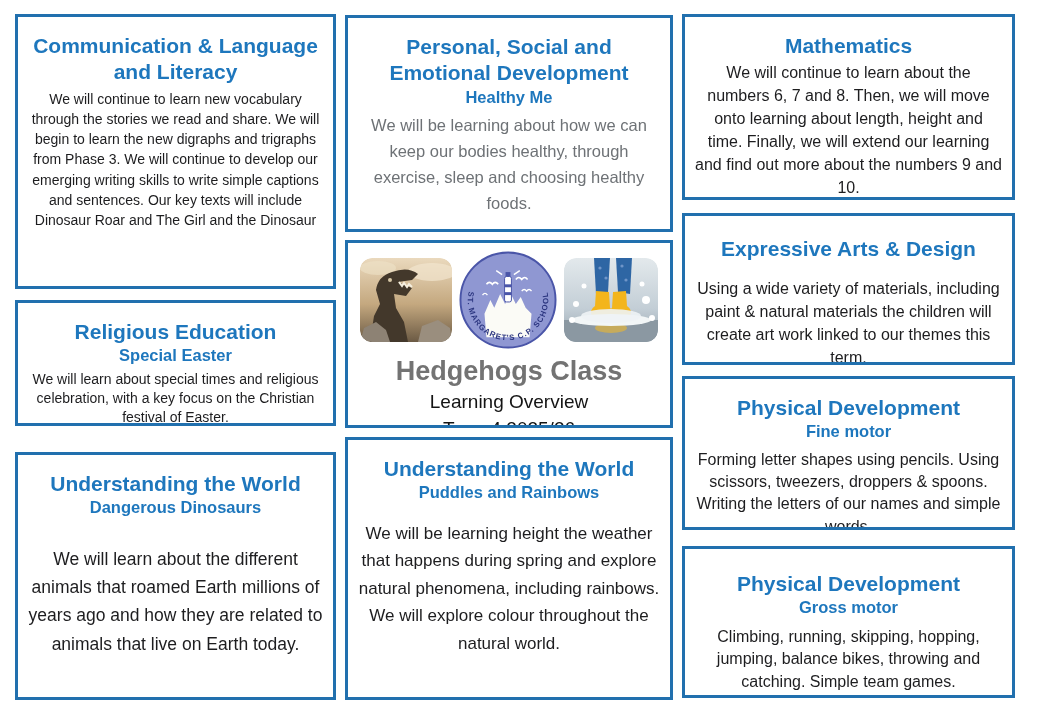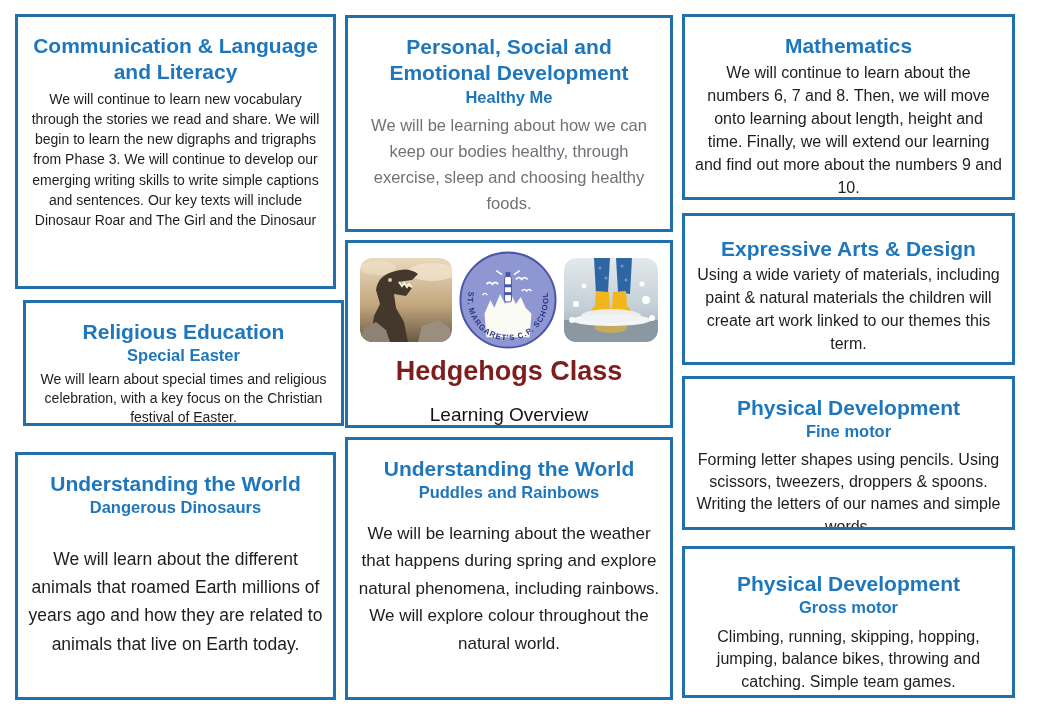--- a/index.html
+++ b/index.html
@@ -8,41 +8,41 @@
     font-family:"Liberation Sans","DejaVu Sans",sans-serif;overflow:hidden;
     -webkit-font-smoothing:antialiased;
   }
   .box{
     position:absolute;background:#fff;border:3px solid #2170ae;
     box-sizing:border-box;text-align:center;padding:16px 10px;overflow:hidden;
   }
   .h1{color:#1e77bd;font-weight:bold;font-size:21px;line-height:1.25;}
   .h2{color:#1e77bd;font-weight:bold;font-size:16.5px;line-height:1.3;}
   .body{color:#1d1d1f;font-size:14px;line-height:1.45;margin-top:3px;}
-  .body.md{font-size:16px;line-height:1.44;margin-top:1px;}
+  .body.md{font-size:16px;line-height:1.44;margin-top:15px;}
   .body.lg{font-size:17.5px;line-height:1.62;}
   .body.grey{color:#6e7276;font-size:16.5px;line-height:1.58;margin-top:4px;}
   .gap-lg{margin-top:26px;}
   .gap-md{margin-top:16px;}
   .gap-sm{margin-top:10px;}
   .center-box{padding:8px 8px 4px;}
   .photo-row{display:flex;justify-content:space-between;align-items:center;padding:0 4px;}
   .photo{border-radius:12px;display:block;}
-  .class-title{font-size:27px;font-weight:bold;color:#7f1d1d;margin-top:7px;line-height:1.15;}
-  .class-sub{font-size:19px;color:#141414;margin-top:16px;line-height:1.25;text-align:center;}
+  .class-title{font-size:27px;font-weight:bold;color:#737373;margin-top:7px;line-height:1.15;}
+  .class-sub{font-size:19px;color:#141414;margin-top:3px;line-height:1.25;text-align:center;}
 </style>
 </head>
 <body>
 
 <div class="box" style="left:15px;top:14px;width:321px;height:275px">
   <div class="h1">Communication &amp; Language and Literacy</div>
   <div class="body">We will continue to learn new vocabulary through the stories we read and share.  We will begin to learn the new digraphs and trigraphs from Phase 3. We will continue to develop our emerging writing skills to write simple captions and sentences. Our key texts will include Dinosaur Roar and The Girl and the Dinosaur</div>
 </div>
 
-<div class="box" style="left:23px;top:300px;width:321px;height:126px">
+<div class="box" style="left:15px;top:300px;width:321px;height:126px">
   <div class="h1">Religious Education</div>
   <div class="h2">Special Easter</div>
   <div class="body" style="line-height:1.38">We will learn about special times and religious celebration, with a key focus on the Christian festival of Easter.</div>
 </div>
 
 <div class="box" style="left:15px;top:452px;width:321px;height:248px">
   <div class="h1">Understanding the World</div>
   <div class="h2">Dangerous Dinosaurs</div>
   <div class="body lg gap-lg">We will learn about the different animals that roamed Earth millions of years ago and how they are related to animals that live on Earth today.</div>
 </div>
@@ -139,21 +139,21 @@
     </svg>
   </div>
   <div class="class-title">Hedgehogs Class</div>
   <div class="class-sub">Learning Overview</div>
   <div class="class-sub">Term 4 2025/26</div>
 </div>
 
 <div class="box" style="left:345px;top:437px;width:328px;height:263px">
   <div class="h1">Understanding the World</div>
   <div class="h2">Puddles and Rainbows</div>
-  <div class="body lg gap-md" style="font-size:17px">We will be learning about the weather that happens during spring and explore natural phenomena, including rainbows. We will explore colour throughout the natural world.</div>
+  <div class="body lg gap-md" style="font-size:17px">We will be learning height the weather that happens during spring and explore natural phenomena, including rainbows. We will explore colour throughout the natural world.</div>
 </div>
 
 <div class="box" style="left:682px;top:14px;width:333px;height:186px">
   <div class="h1">Mathematics</div>
   <div class="body md" style="margin-top:2px">We will continue to learn about the numbers 6, 7 and 8. Then, we will move onto learning about length, height and time. Finally, we will extend our learning and find out more about the numbers 9 and 10.</div>
 </div>
 
 <div class="box" style="left:682px;top:213px;width:333px;height:152px">
   <div class="h1" style="margin-top:4px">Expressive Arts &amp; Design</div>
   <div class="body md gap-sm">Using a wide variety of materials, including paint &amp; natural materials the children will create art work linked to our themes this term.</div>

